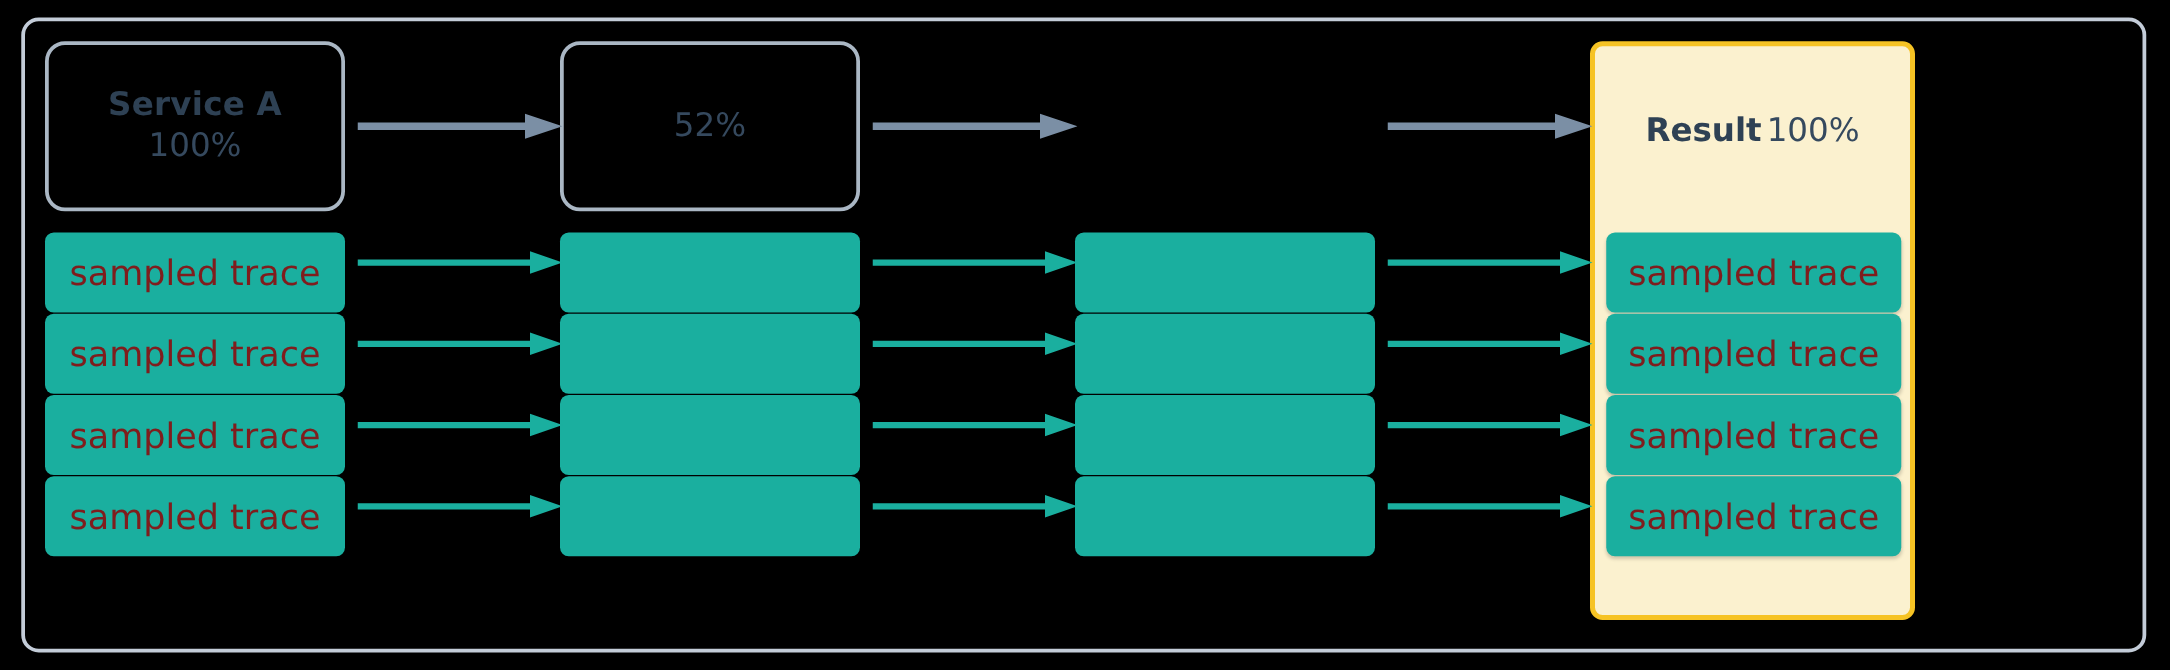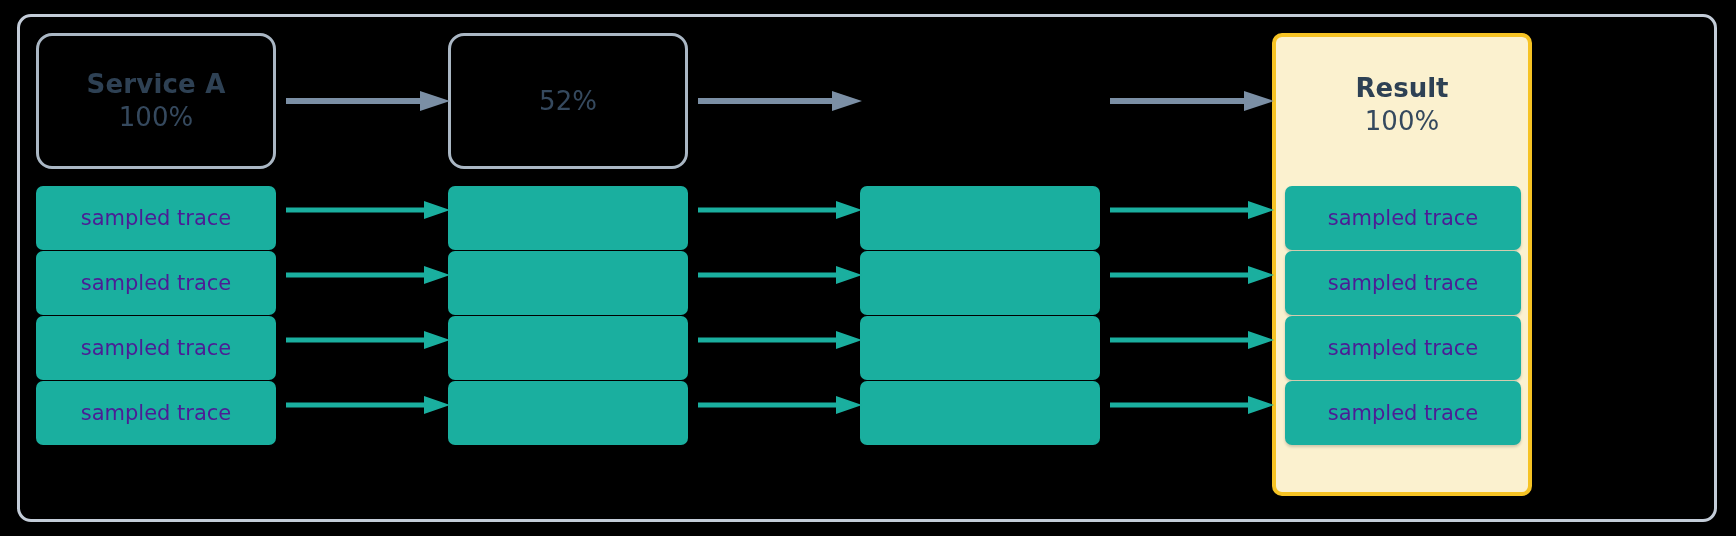--- a/index.html
+++ b/index.html
@@ -87,21 +87,20 @@
     border-radius: 10px;
     background: #fbf1cf;
   }
   .result-head {
     position: absolute;
     left: 0;
     top: 0;
     width: 100%;
     height: 136px;
     display: flex;
-    flex-direction: column;
     align-items: center;
     justify-content: center;
     gap: 4px;
   }
   .result-name {
     font-size: 26px;
     font-weight: bold;
     color: #2e4154;
     line-height: 1.1;
   }
@@ -113,22 +112,22 @@
 
   
   .trace-bar {
     position: absolute;
     height: 64px;
     border-radius: 7px;
     background: #1aaf9f;
     display: flex;
     align-items: center;
     justify-content: center;
-    color: #4c1d95;
-    font-size: 21px;
+    color: #7f1d1d;
+    font-size: 28px;
     box-shadow: 0 2px 3px rgba(0,0,0,0.18);
   }
   .bar-a { left: 36px;   width: 240px; }
   .bar-b { left: 448px;  width: 240px; }
   .bar-c { left: 860px;  width: 240px; }
   .bar-r { left: 1285px; width: 236px; }
 
   .row1 { top: 186px; }
   .row2 { top: 251px; }
   .row3 { top: 316px; }

